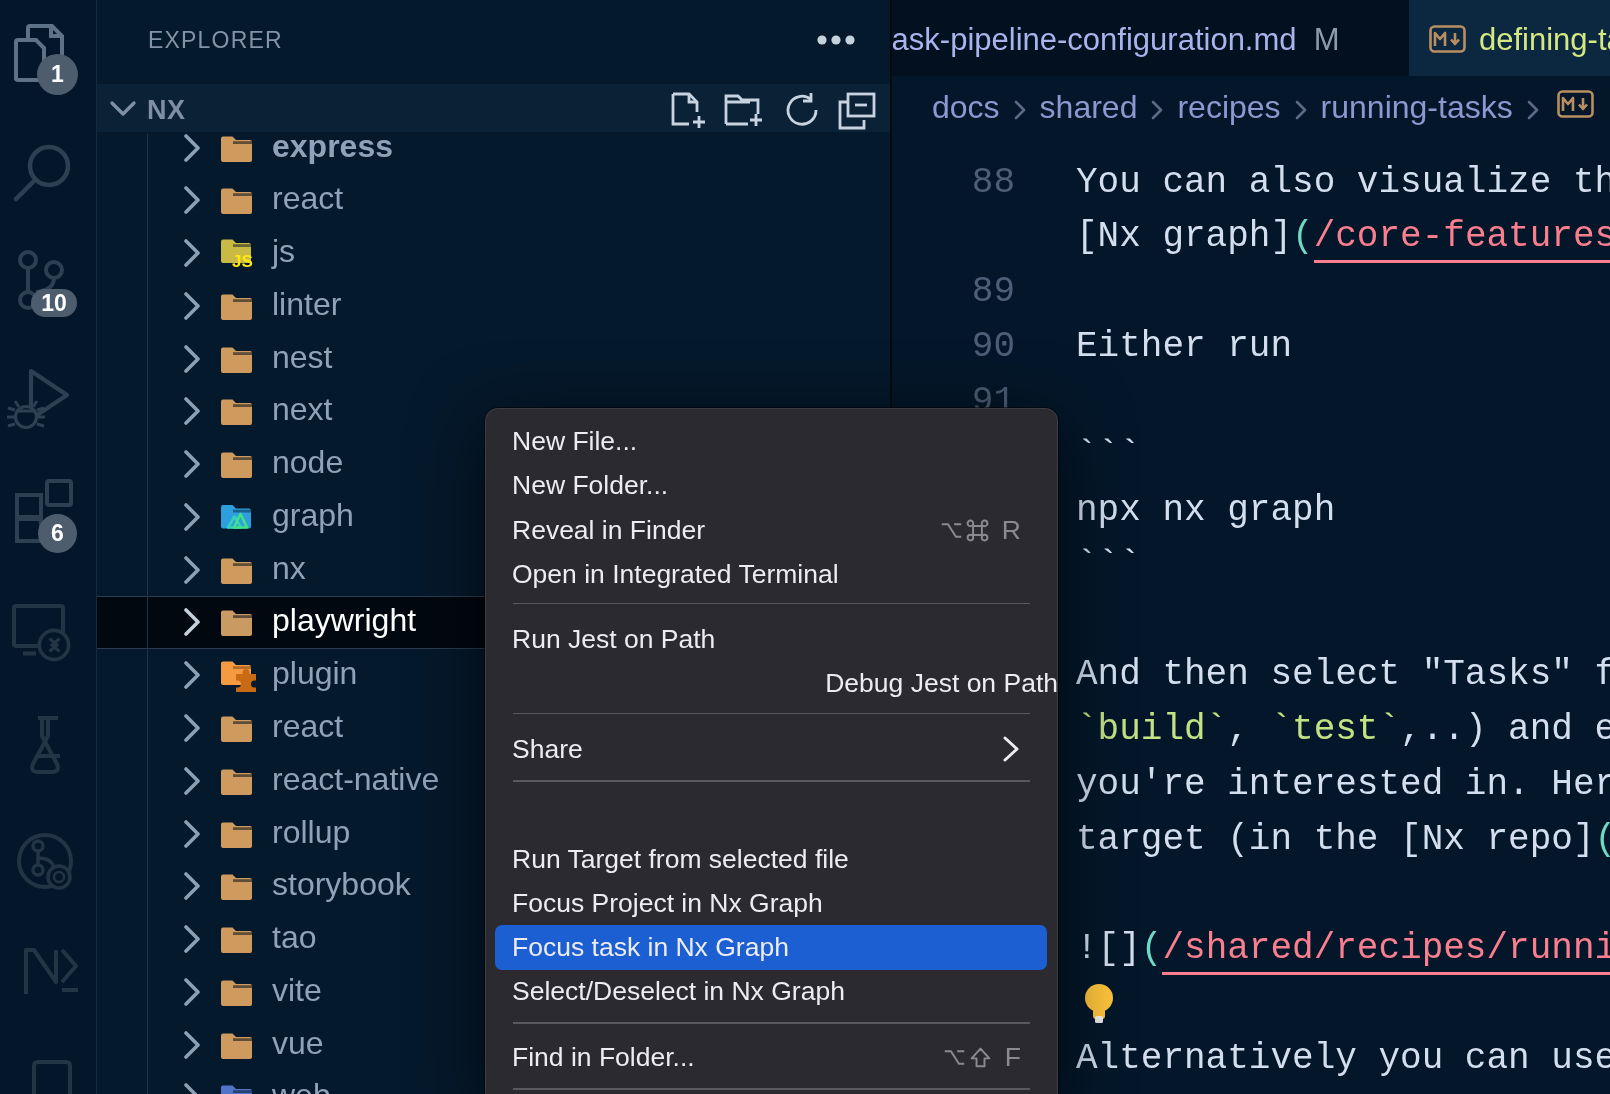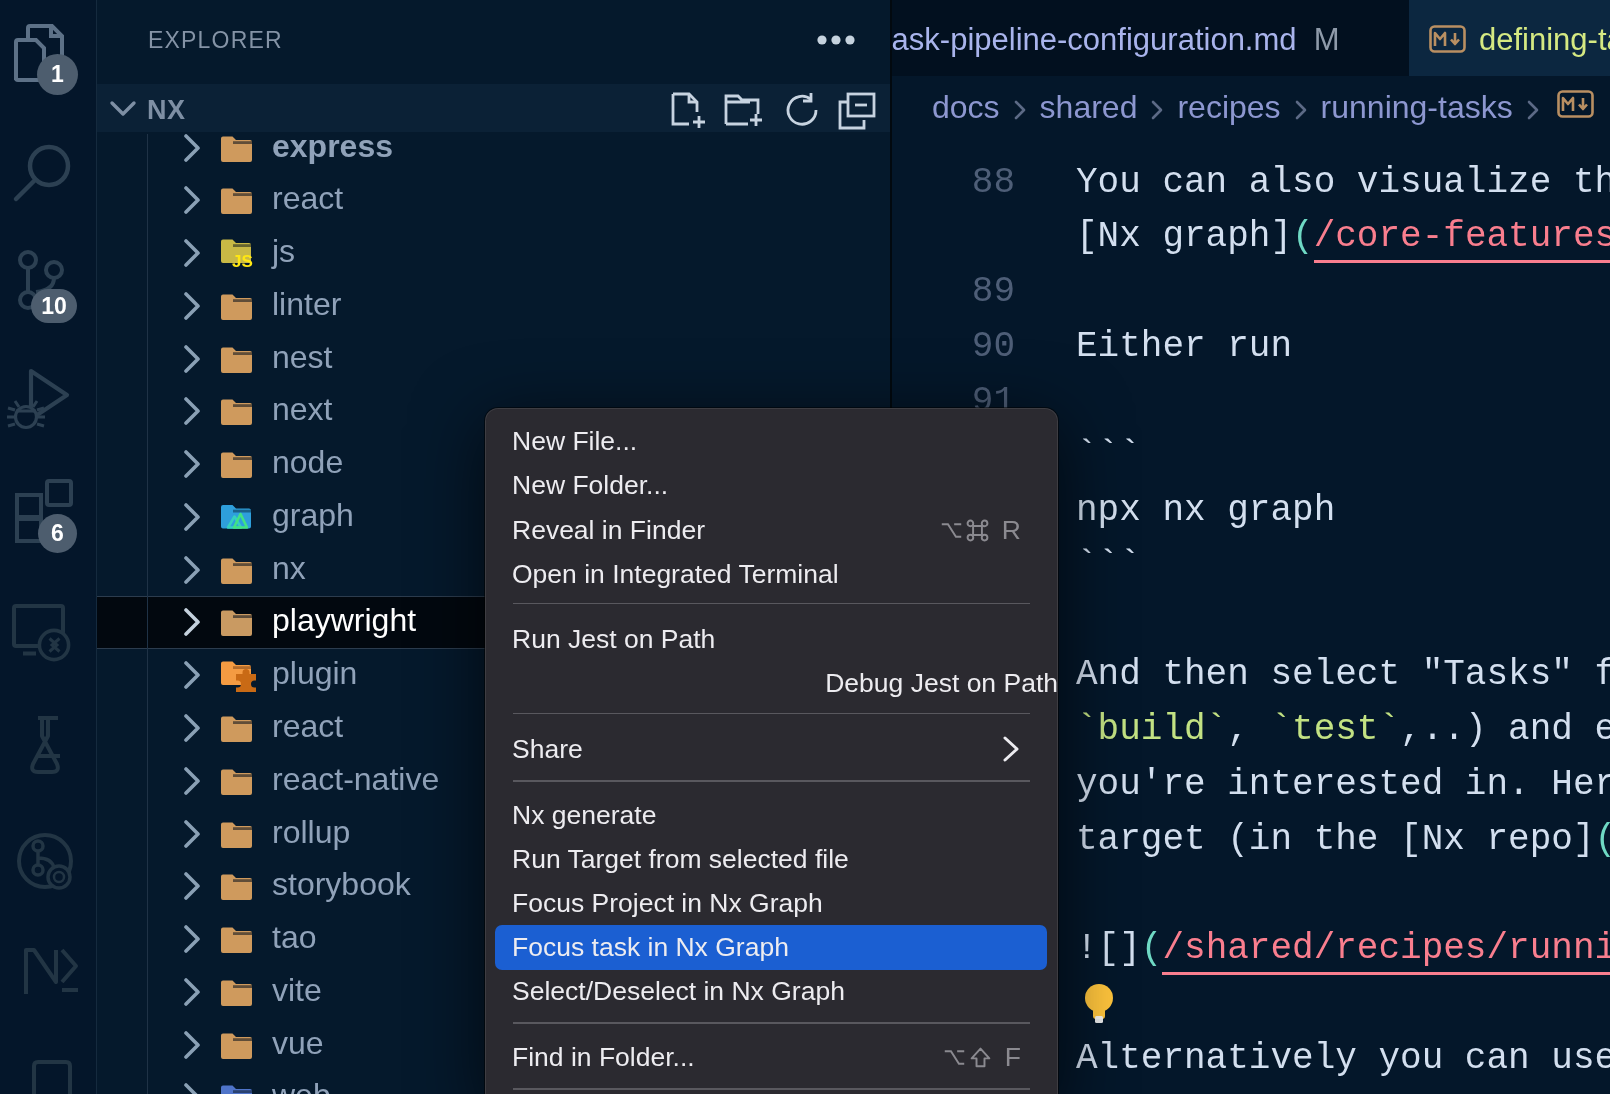--- a/index.html
+++ b/index.html
@@ -65,21 +65,21 @@
 <svg class="abs" style="left:12px;top:140px;" width="62" height="64" viewBox="0 0 62 64">
 <circle cx="37" cy="26" r="19" fill="none" stroke="#2c4052" stroke-width="4.5"></circle>
 <path d="M23 40 L4 59" stroke="#2c4052" stroke-width="4.5" stroke-linecap="round"></path>
 </svg>
 <svg class="abs" style="left:14px;top:248px;" width="68" height="70" viewBox="0 0 68 70">
 <circle cx="14" cy="12" r="8" fill="none" stroke="#2c4052" stroke-width="4"></circle>
 <circle cx="40" cy="22" r="8" fill="none" stroke="#2c4052" stroke-width="4"></circle>
 <circle cx="14" cy="52" r="8" fill="none" stroke="#2c4052" stroke-width="4"></circle>
 <path d="M14 20 v24 M40 30 q0 12 -18 14" fill="none" stroke="#2c4052" stroke-width="4"></path>
 </svg>
-<div class="badge" style="left:31px;top:289px;width:46px;height:34px;font-size:23px;border-radius:17px;">10</div>
+<div class="badge" style="left:31px;top:289px;width:46px;height:28px;font-size:23px;border-radius:17px;">10</div>
 <svg class="abs" style="left:2px;top:363px;" width="70" height="70" viewBox="0 0 70 70">
 <path d="M29 8 L65 32 L29 56 Z" fill="none" stroke="#2c4052" stroke-width="4.2" stroke-linejoin="round"></path>
 <circle cx="24" cy="54" r="10.5" fill="#04162a" stroke="#2c4052" stroke-width="3.2"></circle>
 <path d="M14 48 h20 M6 45 l7 2 M5 54 h8 M6 63 l7 -2 M42 45 l-7 2 M43 54 h-8 M42 63 l-7 -2 M17 44 l-4 -6 M31 44 l4 -6" fill="none" stroke="#2c4052" stroke-width="3"></path>
 </svg>
 <svg class="abs" style="left:14px;top:478px;" width="62" height="66" viewBox="0 0 62 66">
 <rect x="3" y="17" width="24" height="22" fill="none" stroke="#2c4052" stroke-width="4"></rect>
 <rect x="3" y="41" width="24" height="22" fill="none" stroke="#2c4052" stroke-width="4"></rect>
 <rect x="33" y="3" width="24" height="24" rx="2" fill="none" stroke="#2c4052" stroke-width="4"></rect>
 </svg>
@@ -406,21 +406,20 @@
         </svg> <span style="font-size:26.5px;">R</span></div></div>
 <div class="mi" style="top:143.5px;">Open in Integrated Terminal</div>
 <div class="sep" style="top:194.8px;"></div>
 <div class="mi" style="top:208.5px;">Run Jest on Path</div>
 <div class="mi" style="top:252.5px;text-align:right;">Debug Jest on Path</div>
 <div class="sep" style="top:304.8px;"></div>
 <div class="mi" style="top:319.0px;">Share<svg width="22" height="30" viewBox="0 0 22 30" style="position:absolute;right:36px;top:7px;">
         <path d="M5 4 L17 15 L5 26" fill="none" stroke="#edecf0" stroke-width="3" stroke-linecap="round" stroke-linejoin="round"></path>
       </svg></div>
 <div class="sep" style="top:372.2px;"></div>
-<div class="mi" style="top:384.5px;">Nx generate</div>
 <div class="mi" style="top:428.5px;">Run Target from selected file</div>
 <div class="mi" style="top:472.5px;">Focus Project in Nx Graph</div>
 <div class="hl" style="top:517.0px;"></div>
 <div class="mi" style="top:516.5px;">Focus task in Nx Graph</div>
 <div class="mi" style="top:560.5px;">Select/Deselect in Nx Graph</div>
 <div class="sep" style="top:614.2px;"></div>
 <div class="mi" style="top:626.5px;">Find in Folder...<div class="sc" style="line-height:44px;"><svg width="23" height="23" viewBox="0 0 26 26" style="vertical-align:-3px;">
           <path d="M2 6 h7 l9 14 h6 M16 6 h8" fill="none" stroke="#8b8a90" stroke-width="2.2"></path>
         </svg> <svg width="23" height="23" viewBox="0 0 26 26" style="vertical-align:-3px;">
           <path d="M13 3 L23 14 H17.5 V23 H8.5 V14 H3 Z" fill="none" stroke="#8b8a90" stroke-width="2.2" stroke-linejoin="round"></path>

